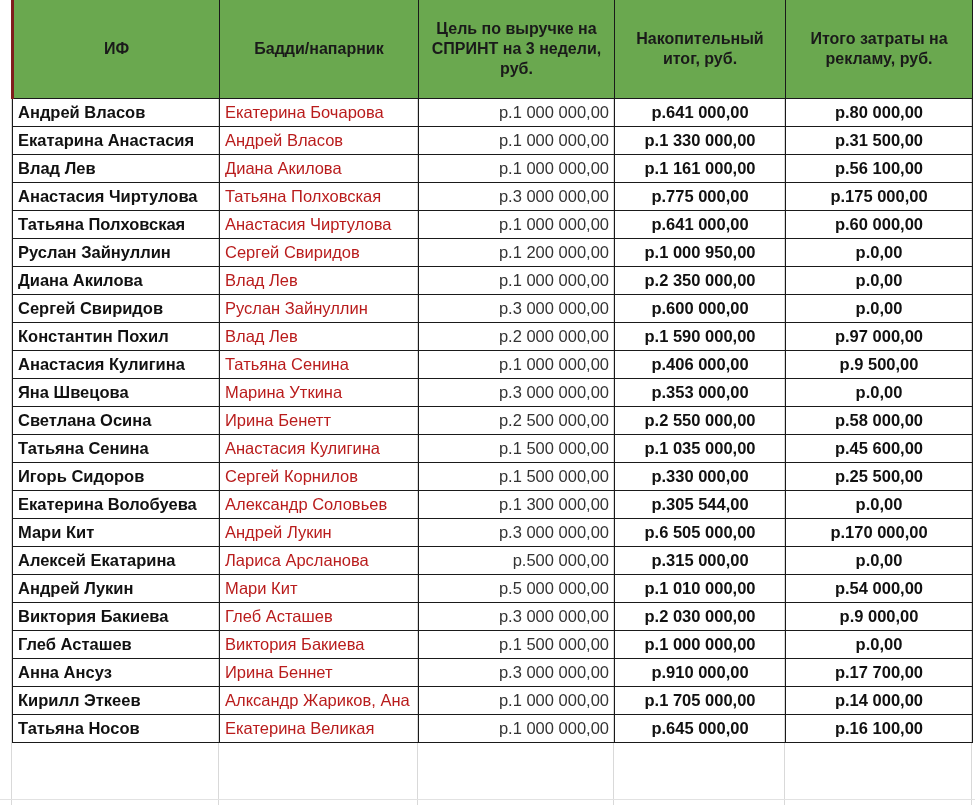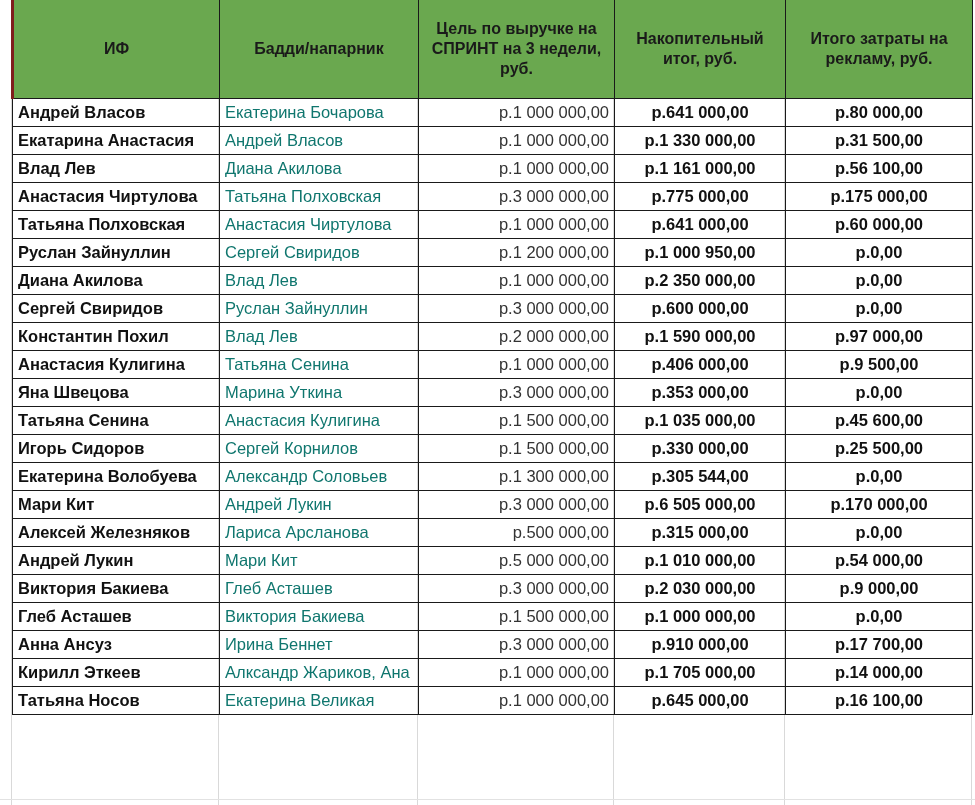--- a/index.html
+++ b/index.html
@@ -13,21 +13,21 @@
     table.sheet col.c2 { width: 199px; }
     table.sheet col.c3 { width: 196px; }
     table.sheet col.c4 { width: 171px; }
     table.sheet col.c5 { width: 187px; }
     table.sheet th { background: #6aa84f; color: #1a1a1a; font-weight: bold; font-size: 16px;
                      line-height: 20px; text-align: center; vertical-align: middle;
                      height: 98px; border: 1px solid #1a1a1a; border-top: none; padding: 0 8px; }
     table.sheet td { height: 27px; border: 1px solid #1a1a1a; font-size: 16.5px; padding: 0 5px;
                      white-space: nowrap; overflow: hidden; vertical-align: middle; }
     td.name { font-weight: bold; text-align: left; }
-    td.buddy { text-align: left; color: #0f766e; }
+    td.buddy { text-align: left; color: #b91c1c; }
     td.goal { text-align: right; color: #333; }
     td.cum { text-align: center; font-weight: bold; }
     td.ads { text-align: center; font-weight: bold; }
     tr.hdr th:first-child { border-left: 3px solid #7f1d1d; }
   </style>
 </head>
 <body>
 
 <div class="gridbg">
   <div class="vline" style="left:11px"></div>
@@ -128,20 +128,27 @@
         <td class="ads">р.9 500,00</td>
       </tr>
       <tr>
         <td class="name">Яна Швецова</td>
         <td class="buddy">Марина Уткина</td>
         <td class="goal">р.3 000 000,00</td>
         <td class="cum">р.353 000,00</td>
         <td class="ads">р.0,00</td>
       </tr>
       <tr>
+        <td class="name">Светлана Осина</td>
+        <td class="buddy">Ирина Бенетт</td>
+        <td class="goal">р.2 500 000,00</td>
+        <td class="cum">р.2 550 000,00</td>
+        <td class="ads">р.58 000,00</td>
+      </tr>
+      <tr>
         <td class="name">Татьяна Сенина</td>
         <td class="buddy">Анастасия Кулигина</td>
         <td class="goal">р.1 500 000,00</td>
         <td class="cum">р.1 035 000,00</td>
         <td class="ads">р.45 600,00</td>
       </tr>
       <tr>
         <td class="name">Игорь Сидоров</td>
         <td class="buddy">Сергей Корнилов</td>
         <td class="goal">р.1 500 000,00</td>
@@ -156,21 +163,21 @@
         <td class="ads">р.0,00</td>
       </tr>
       <tr>
         <td class="name">Мари Кит</td>
         <td class="buddy">Андрей Лукин</td>
         <td class="goal">р.3 000 000,00</td>
         <td class="cum">р.6 505 000,00</td>
         <td class="ads">р.170 000,00</td>
       </tr>
       <tr>
-        <td class="name">Алексей Железняков</td>
+        <td class="name">Алексей Екатарина</td>
         <td class="buddy">Лариса Арсланова</td>
         <td class="goal">р.500 000,00</td>
         <td class="cum">р.315 000,00</td>
         <td class="ads">р.0,00</td>
       </tr>
       <tr>
         <td class="name">Андрей Лукин</td>
         <td class="buddy">Мари Кит</td>
         <td class="goal">р.5 000 000,00</td>
         <td class="cum">р.1 010 000,00</td>

